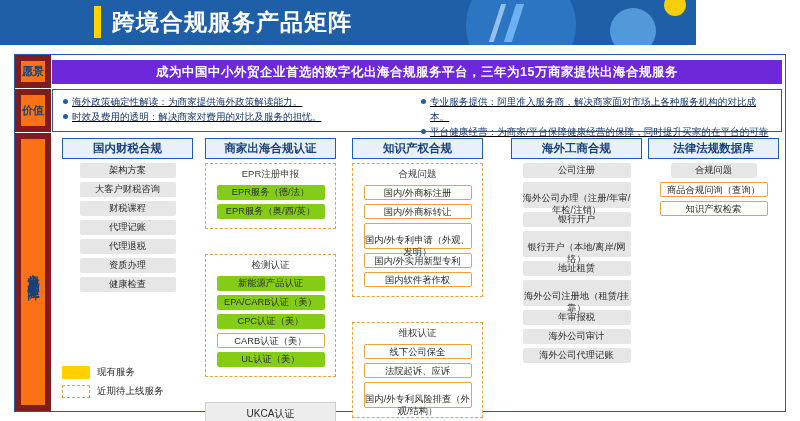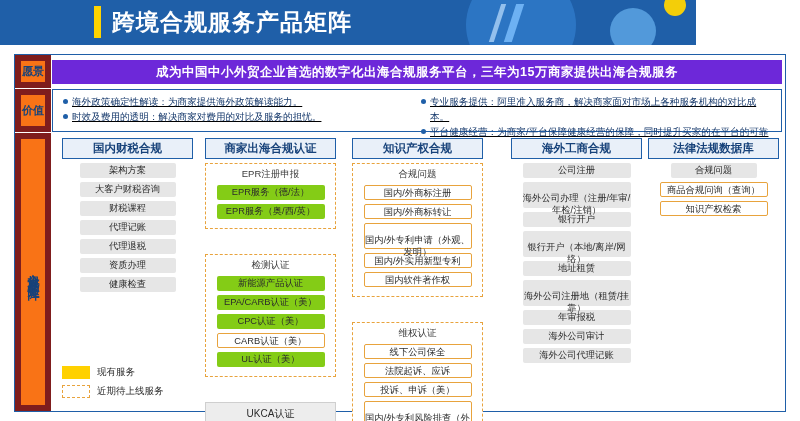--- a/index.html
+++ b/index.html
@@ -162,21 +162,20 @@
           <div class="chip outline w108">国内/外商标注册</div>
           <div class="chip outline w108">国内/外商标转让</div>
           <div class="chip outline w108 two">国内/外专利申请（外观、发明）</div>
           <div class="chip outline w108">国内/外实用新型专利</div>
           <div class="chip outline w108">国内软件著作权</div>
         </div>
         <div class="group">
           <div class="group-title">维权认证</div>
           <div class="chip outline w108">线下公司保全</div>
           <div class="chip outline w108">法院起诉、应诉</div>
-          <div class="chip outline w108">投诉、申诉（美）</div>
           <div class="chip outline w108 two">国内/外专利风险排查（外观/结构）</div>
         </div>
       </div>
   </div>
   <div class="col" style="left:511px;">
     <div class="col-head">海外工商合规</div>
     <div class="col-body" id="c3">
         <div class="group plain">
           <div class="chip grey w108">公司注册</div>
           <div class="chip grey w108 two">海外公司办理（注册/年审/年检/注销）</div>

